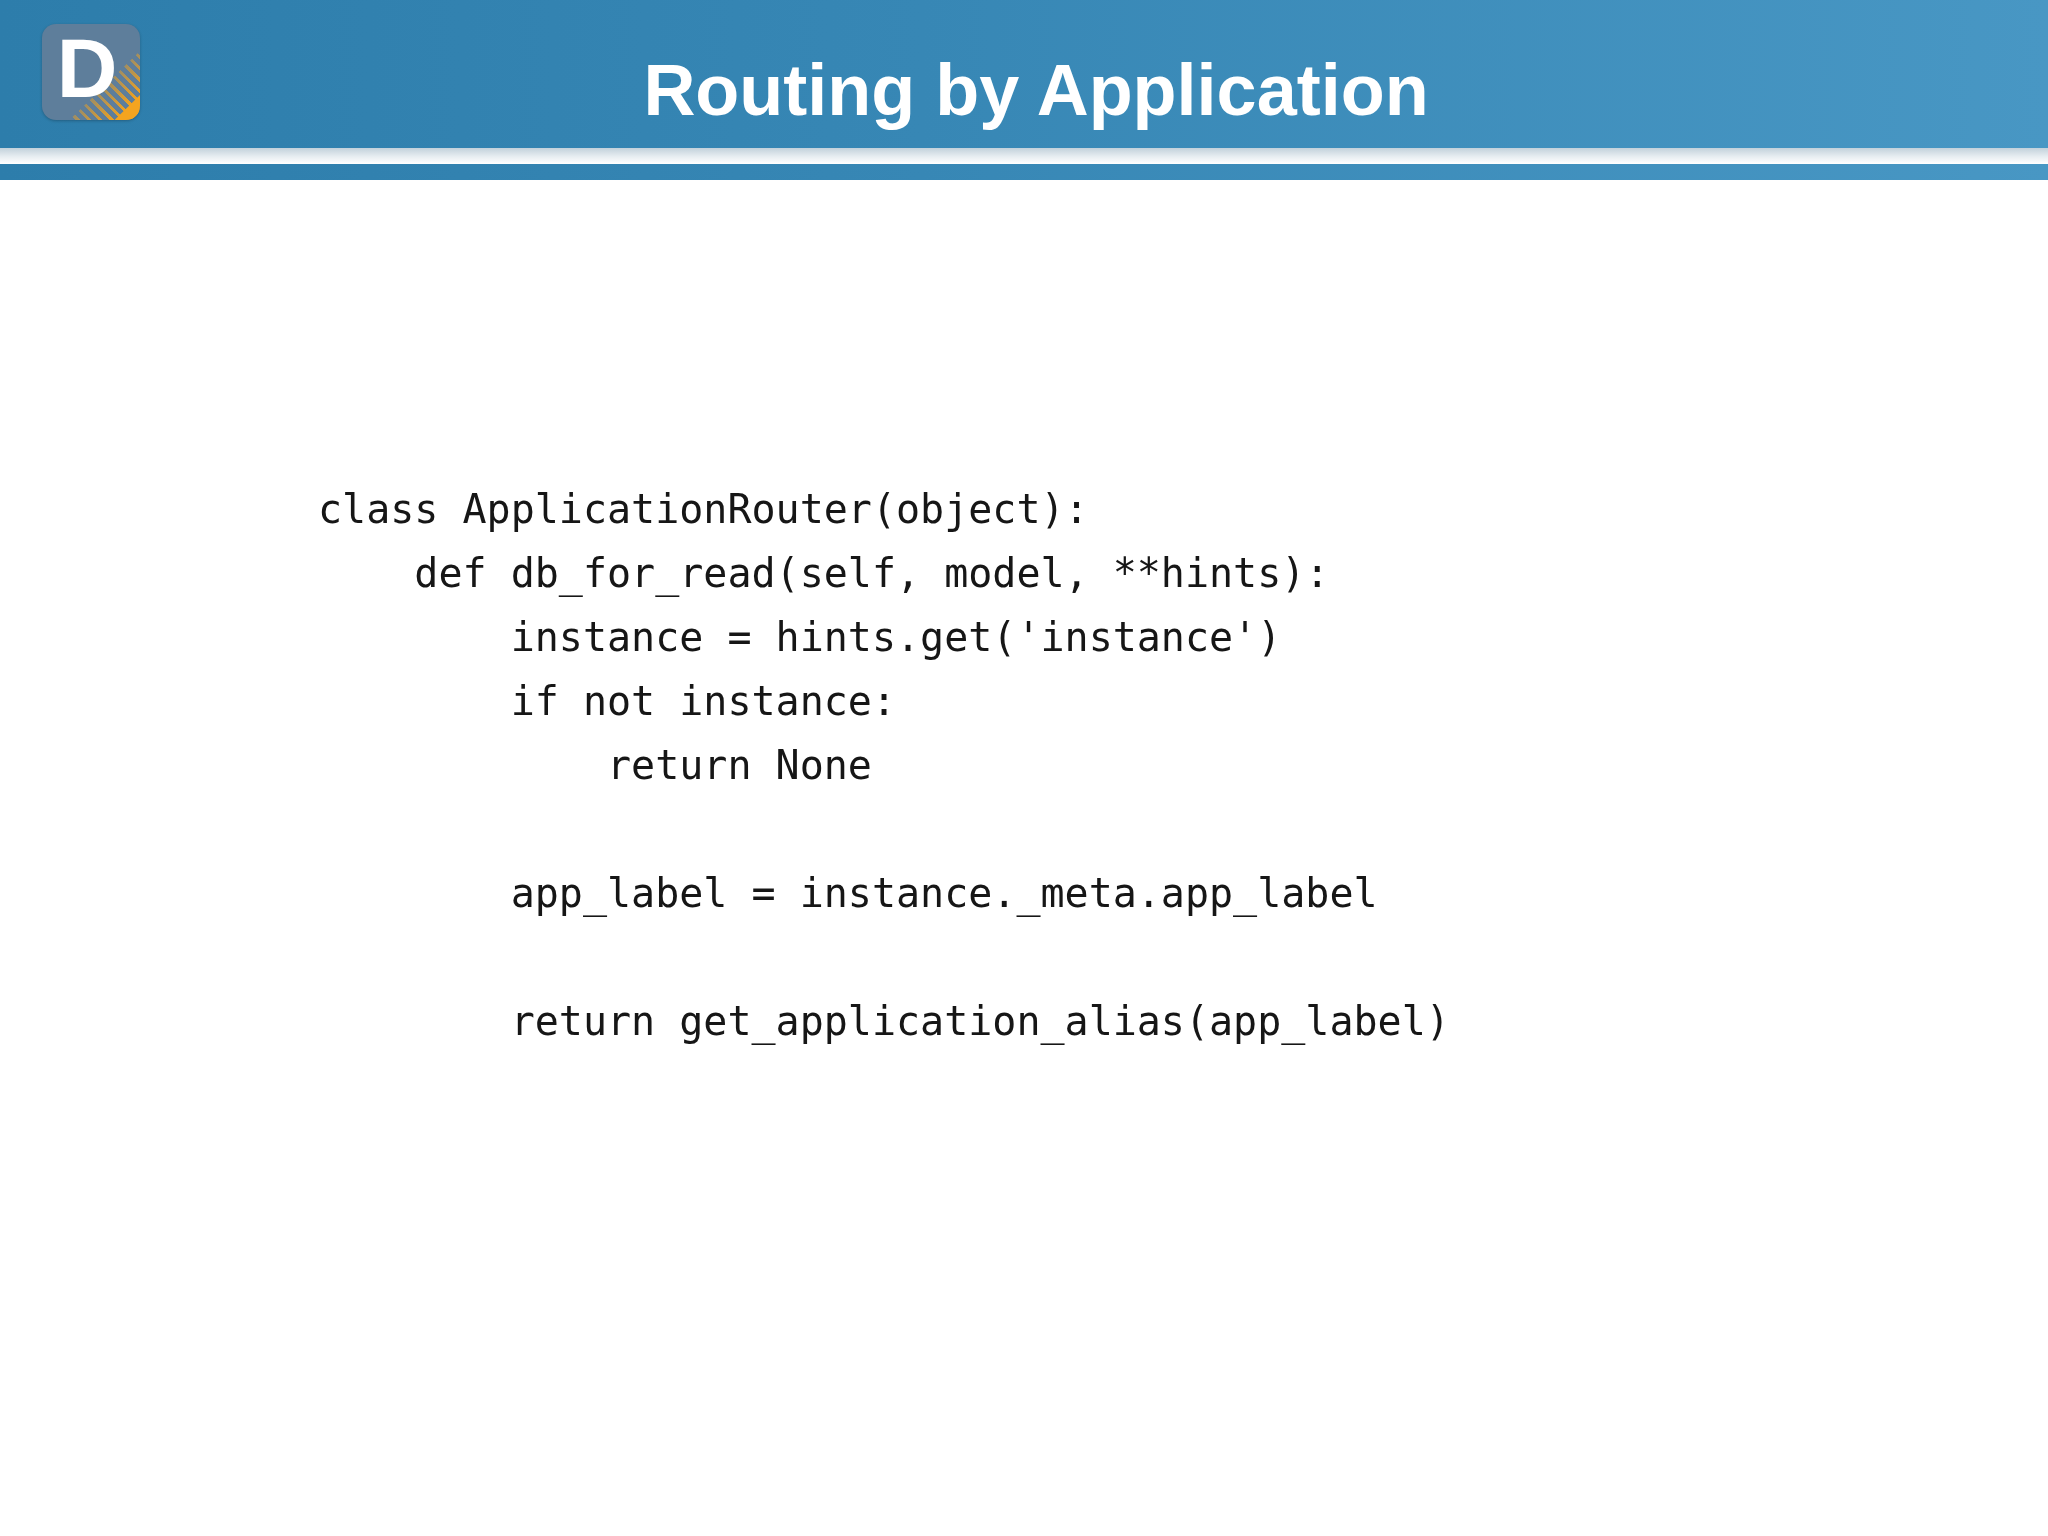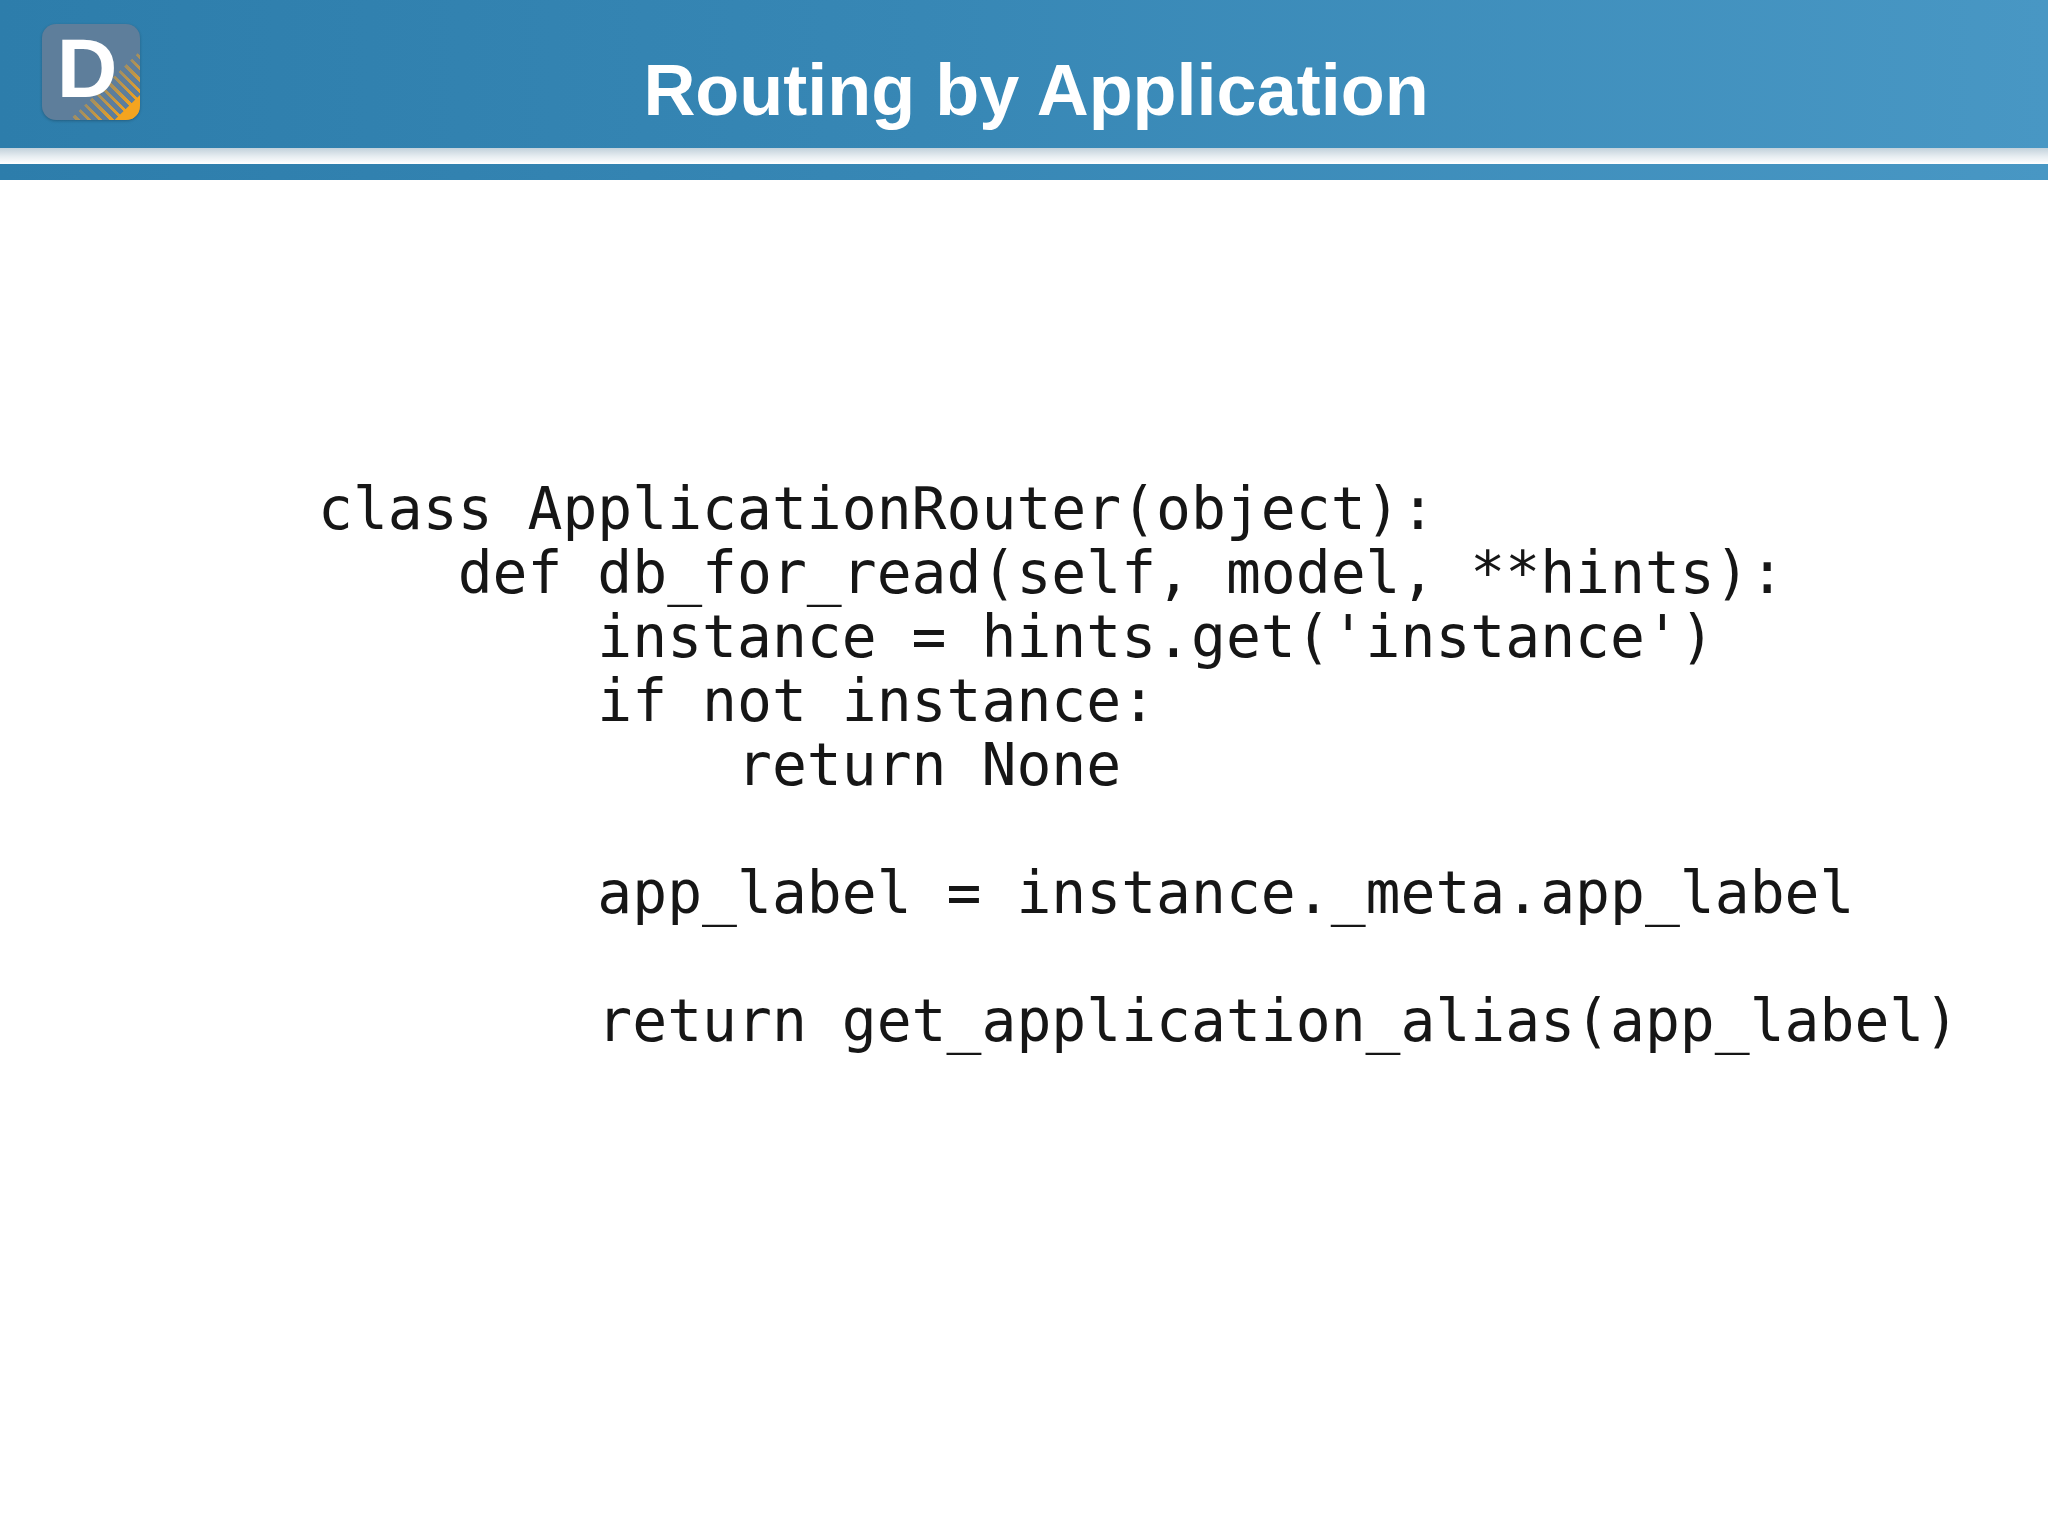--- a/index.html
+++ b/index.html
@@ -91,21 +91,21 @@
     line-height: 1;
     transform: translate(-4px, -4px);
   }
 
   
   .code-block {
     position: absolute;
     left: 318px;
     top: 477px;
     font-family: "DejaVu Sans Mono", "Liberation Mono", monospace;
-    font-size: 58px;
+    font-size: 40px;
     line-height: 64px;
     color: #161616;
     white-space: pre;
   }
 </style>
 </head>
 <body>
 
 <div class="slide">
 

